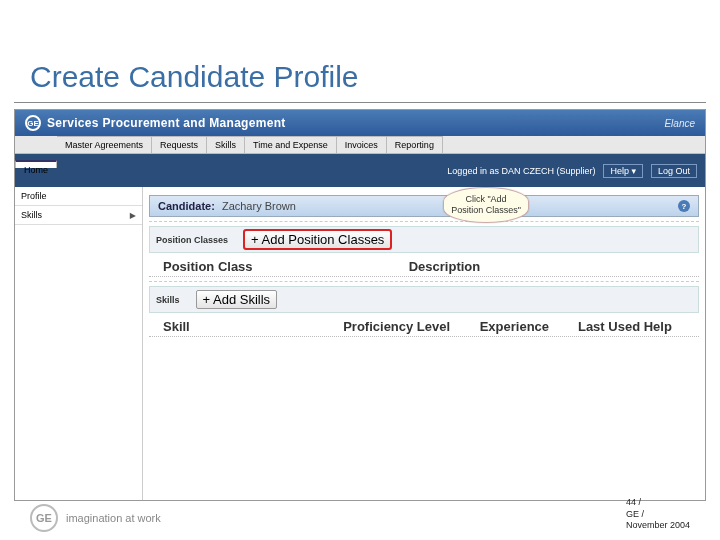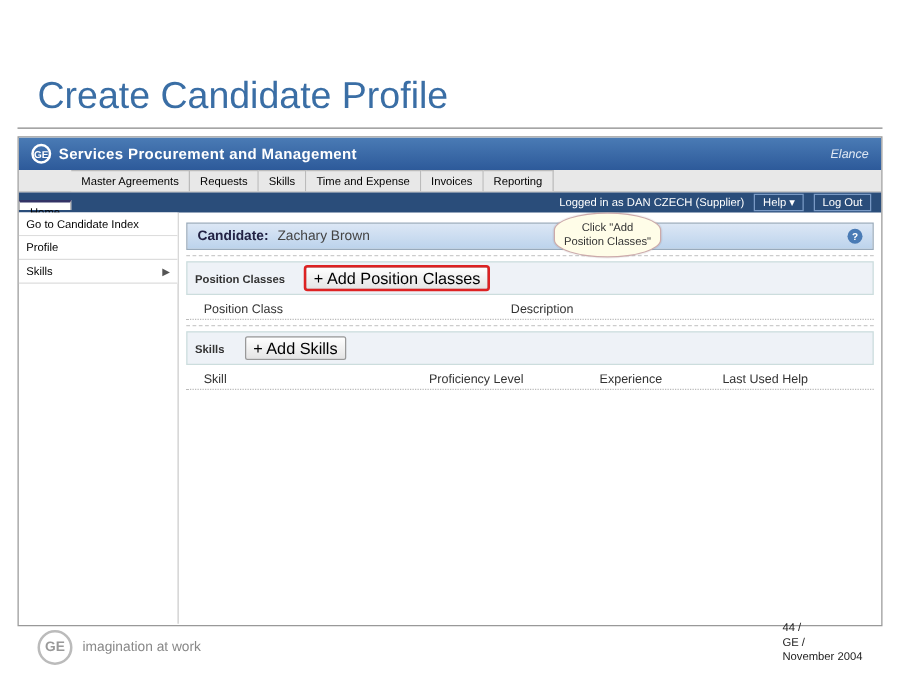--- a/index.html
+++ b/index.html
@@ -8,38 +8,38 @@
 .title-rule { border: none; border-top: 1px solid #888; margin: 0 14px 6px 14px; }
 .app { margin: 0 14px; border: 1px solid #999; background: #fff; height: 392px; overflow: hidden; position: relative; }
 .header-bar { background: linear-gradient(#4a7bb5, #2d5a9a); color: #fff; padding: 6px 10px; display: flex; align-items: center; justify-content: space-between; height: 26px; }
 .header-left { display: flex; align-items: center; gap: 6px; }
 .ge-logo-sm { width: 16px; height: 16px; border: 2px solid #fff; border-radius: 50%; display: flex; align-items: center; justify-content: center; font-size: 8px; font-weight: bold; color: #fff; }
 .header-title { font-size: 12px; font-weight: bold; letter-spacing: 0.3px; }
 .tabs { display: flex; background: #e8e8e8; border-bottom: 1px solid #bbb; height: 18px; font-size: 9px; }
 .tab { padding: 3px 8px; border: 1px solid #bbb; border-bottom: none; border-left: none; background: #e8e8e8; cursor: pointer; }
 .tab:first-child { border-left: 1px solid #bbb; }
 .tab.active { background: #fff; border-top: 2px solid #336; margin-top: 24px; }
-.status-bar { background: #2a4d7a; color: #fff; font-size: 9px; padding: 1px 8px; display: flex; justify-content: flex-end; align-items: center; gap: 8px; height: 16px; }
+.status-bar { background: #2a4d7a; color: #fff; font-size: 9px; padding: 1px 8px; display: flex; justify-content: flex-end; align-items: center; gap: 8px; height: 33px; }
 .status-link { color: #fff; cursor: pointer; padding: 0 4px; }
 .status-link.boxed { border: 1px solid #7a9ac5; padding: 1px 6px; }
 .content { display: flex; height: calc(100% - 61px); }
 .sidebar { width: 128px; border-right: 1px solid #ccc; }
 .side-item { padding: 4px 6px; font-size: 9px; border-bottom: 1px solid #ddd; cursor: pointer; background: #fff; display: flex; justify-content: space-between; align-items: center; }
 .side-item .arrow { font-size: 8px; color: #555; }
 .main { flex: 1; padding: 0; position: relative; }
 .panel-head { background: linear-gradient(#dce7f5, #bcd3ec); border: 1px solid #9ab; padding: 4px 8px; margin: 8px 6px 4px 6px; font-size: 11px; display: flex; align-items: flex-end; justify-content: space-between; }
 .panel-head .title-main { font-weight: bold; color: #224; margin-right: 4px; }
 .panel-head .title-sub { color: #444; font-weight: normal; }
 .help-icon { width: 12px; height: 12px; border-radius: 50%; background: #4a7bb5; color: #fff; font-size: 8px; display: flex; align-items: center; justify-content: center; font-weight: bold; cursor: pointer; }
 .spacer-line { border-top: 1px dashed #ccc; margin: 4px 6px; }
 .section-head { background: #eef2f7; border: 1px solid #cdd; padding: 3px 6px; margin: 4px 6px; font-size: 9px; display: flex; align-items: center; gap: 16px; }
 .section-head .sec-label { font-weight: bold; color: #333; }
 .btn { border: 1px solid #999; background: linear-gradient(#fff, #e4e4e4); padding: 1px 6px; font-size: 13px; cursor: pointer; border-radius: 2px; }
 .btn.highlighted { outline: 2px solid #d22; outline-offset: -1px; }
-.col-row { display: flex; margin: 2px 6px; border-bottom: 1px dotted #bbb; padding: 2px 2px; font-size: 10px; color: #333; }
+.col-row { display: flex; margin: 2px 6px; border-bottom: 1px dotted #bbb; padding: 2px 2px; font-size: 13px; color: #333; font-weight: bold; }
 .col-row .col { padding: 0 12px; }
 .callout { position: absolute; left: 300px; top: 0px; width: 86px; background: #fffde8; border: 1px solid #caa; border-radius: 50%/40%; padding: 6px 6px; font-size: 9px; text-align: center; color: #333; line-height: 1.2; z-index: 5; box-shadow: 0 0 0 1px rgba(0,0,0,0.05); }
 .footer { position: absolute; bottom: 8px; left: 30px; right: 30px; display: flex; justify-content: space-between; align-items: flex-end; }
 .ge-mark { display: flex; align-items: center; gap: 8px; color: #888; font-size: 11px; }
 .ge-circle { width: 28px; height: 28px; border: 2px solid #bbb; border-radius: 50%; display: flex; align-items: center; justify-content: center; color: #999; font-weight: bold; font-size: 11px; }
 .footer-meta { font-size: 9px; color: #222; line-height: 1.3; }
 .brand-right { font-size: 10px; color: #dfe8f4; font-style: italic; }
 </style>
 </head>
 <body>
@@ -68,23 +68,20 @@
   </div>
 
   <div class="status-bar">
     <span>Logged in as DAN CZECH (Supplier)</span>
     <span class="status-link boxed"><span>Help</span> ▾</span>
     <span class="status-link boxed">Log Out</span>
   </div>
 
   <div class="content">
     <div class="sidebar">
-      <div class="side-item">
-        <span>Go to Candidate Index</span>
-      </div>
       <div class="side-item">
         <span>Profile</span>
       </div>
       <div class="side-item">
         <span>Skills</span>
         <span class="arrow">▶</span>
       </div>
     </div>
 
     <div class="main">

